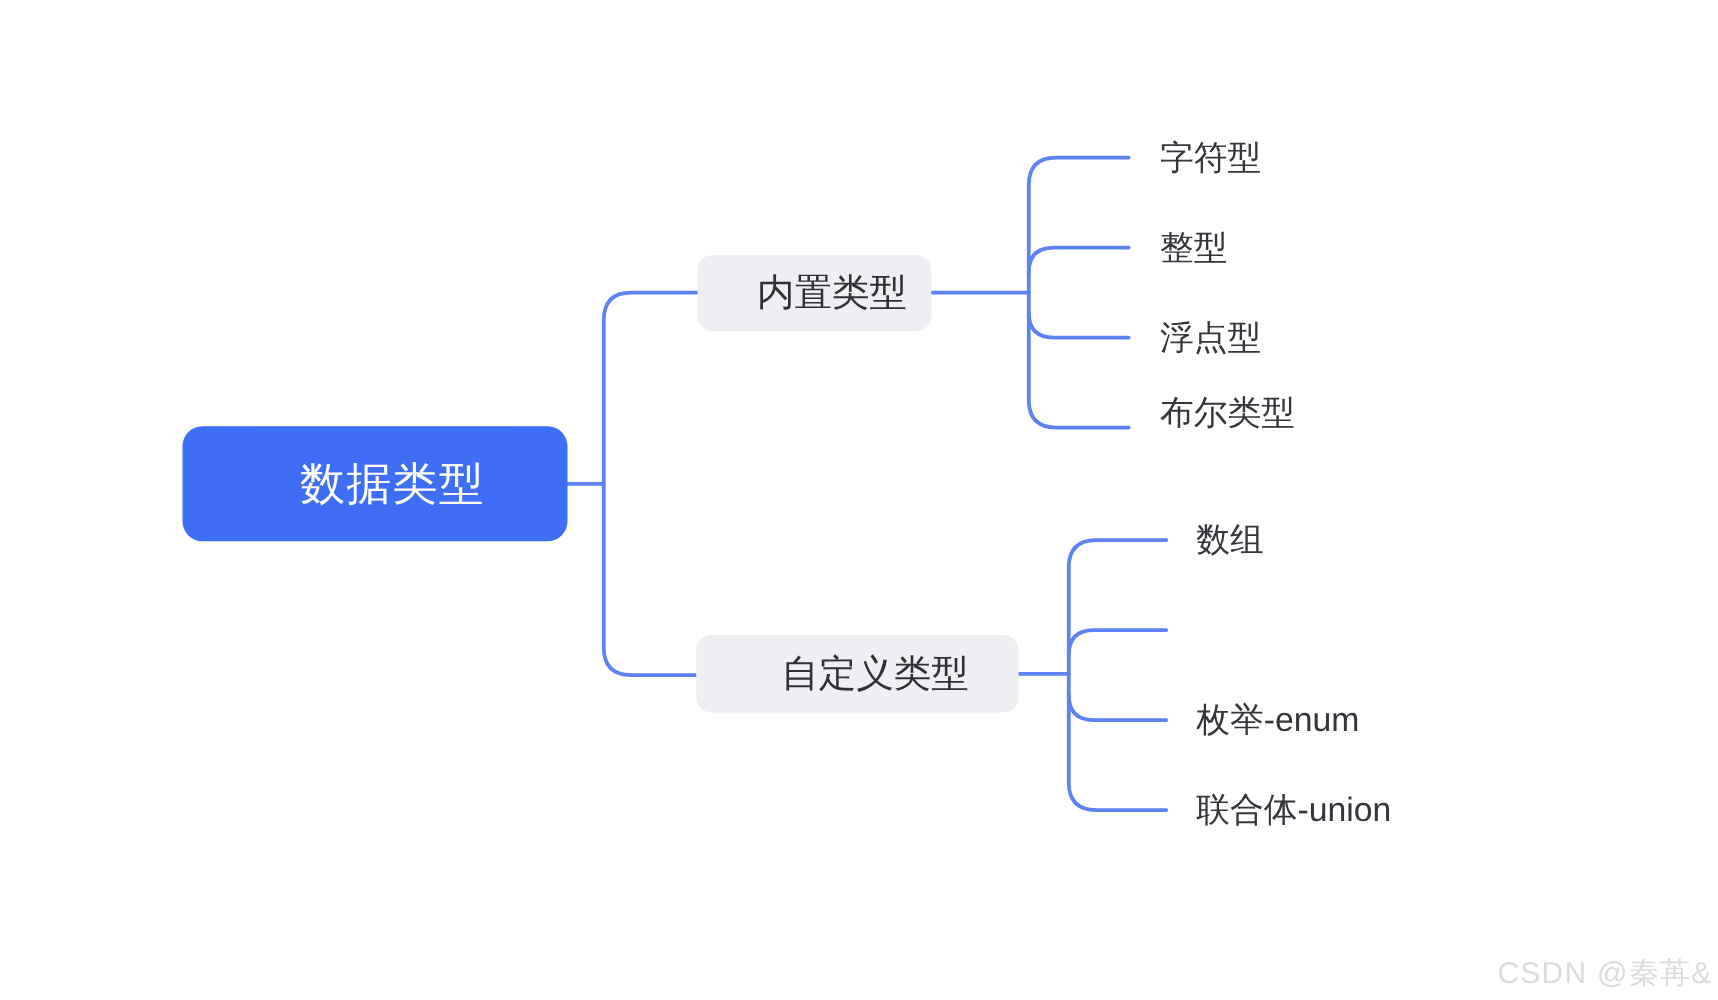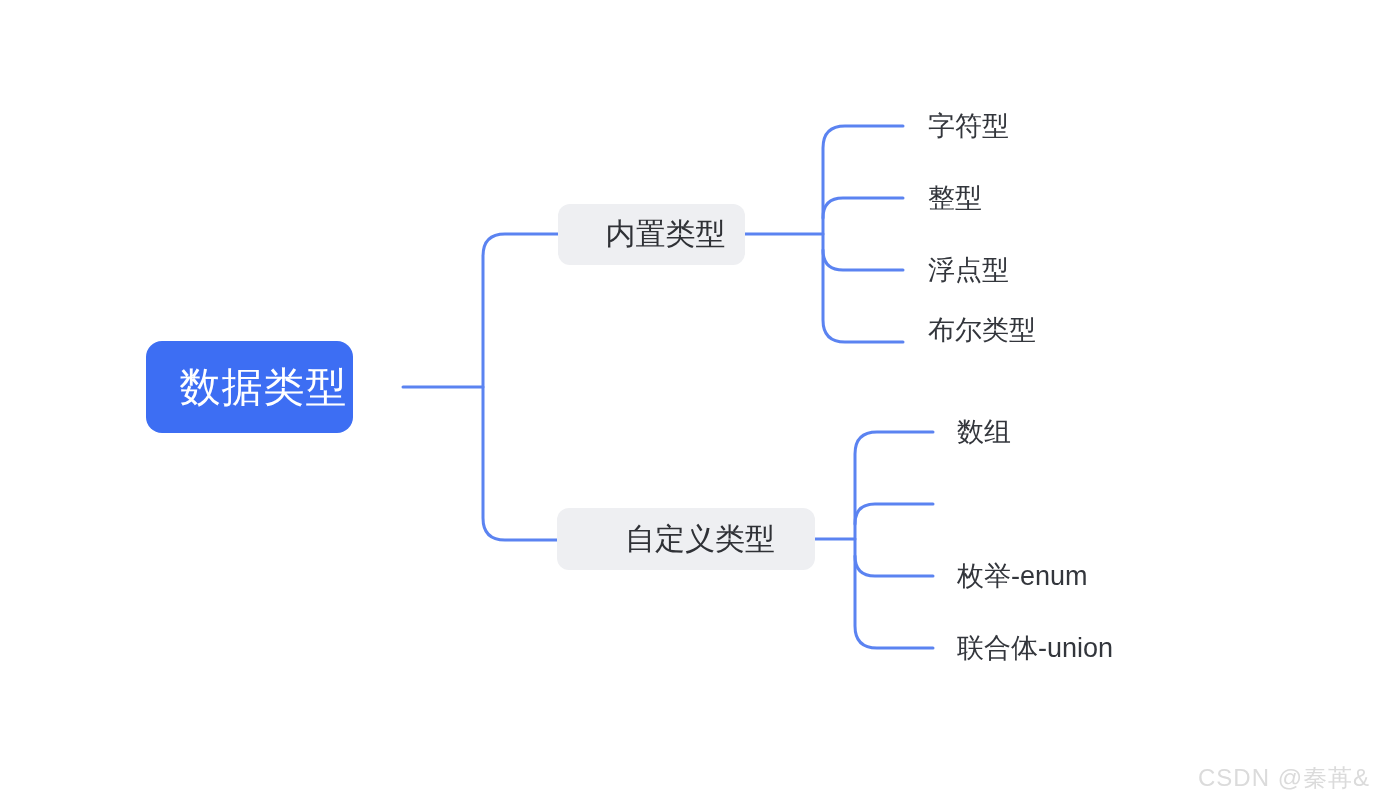--- a/index.html
+++ b/index.html
@@ -33,26 +33,26 @@
     display: flex;
     align-items: center;
     justify-content: center;
     white-space: nowrap;
     box-sizing: border-box;
     padding-left: 28px;
   }
   .node.root {
     left: 146px;
     top: 341px;
-    width: 207px;
+    width: 308px;
     height: 92px;
     background: #3D6EF3;
     border-radius: 16px;
     color: #ffffff;
-    font-size: 41px;
+    font-size: 36px;
     letter-spacing: 1px;
   }
   .node.branch {
     background: #EEEFF2;
     border-radius: 12px;
     color: #2F3136;
     font-size: 30px;
   }
   .node.branch-1 {
     left: 558px;

